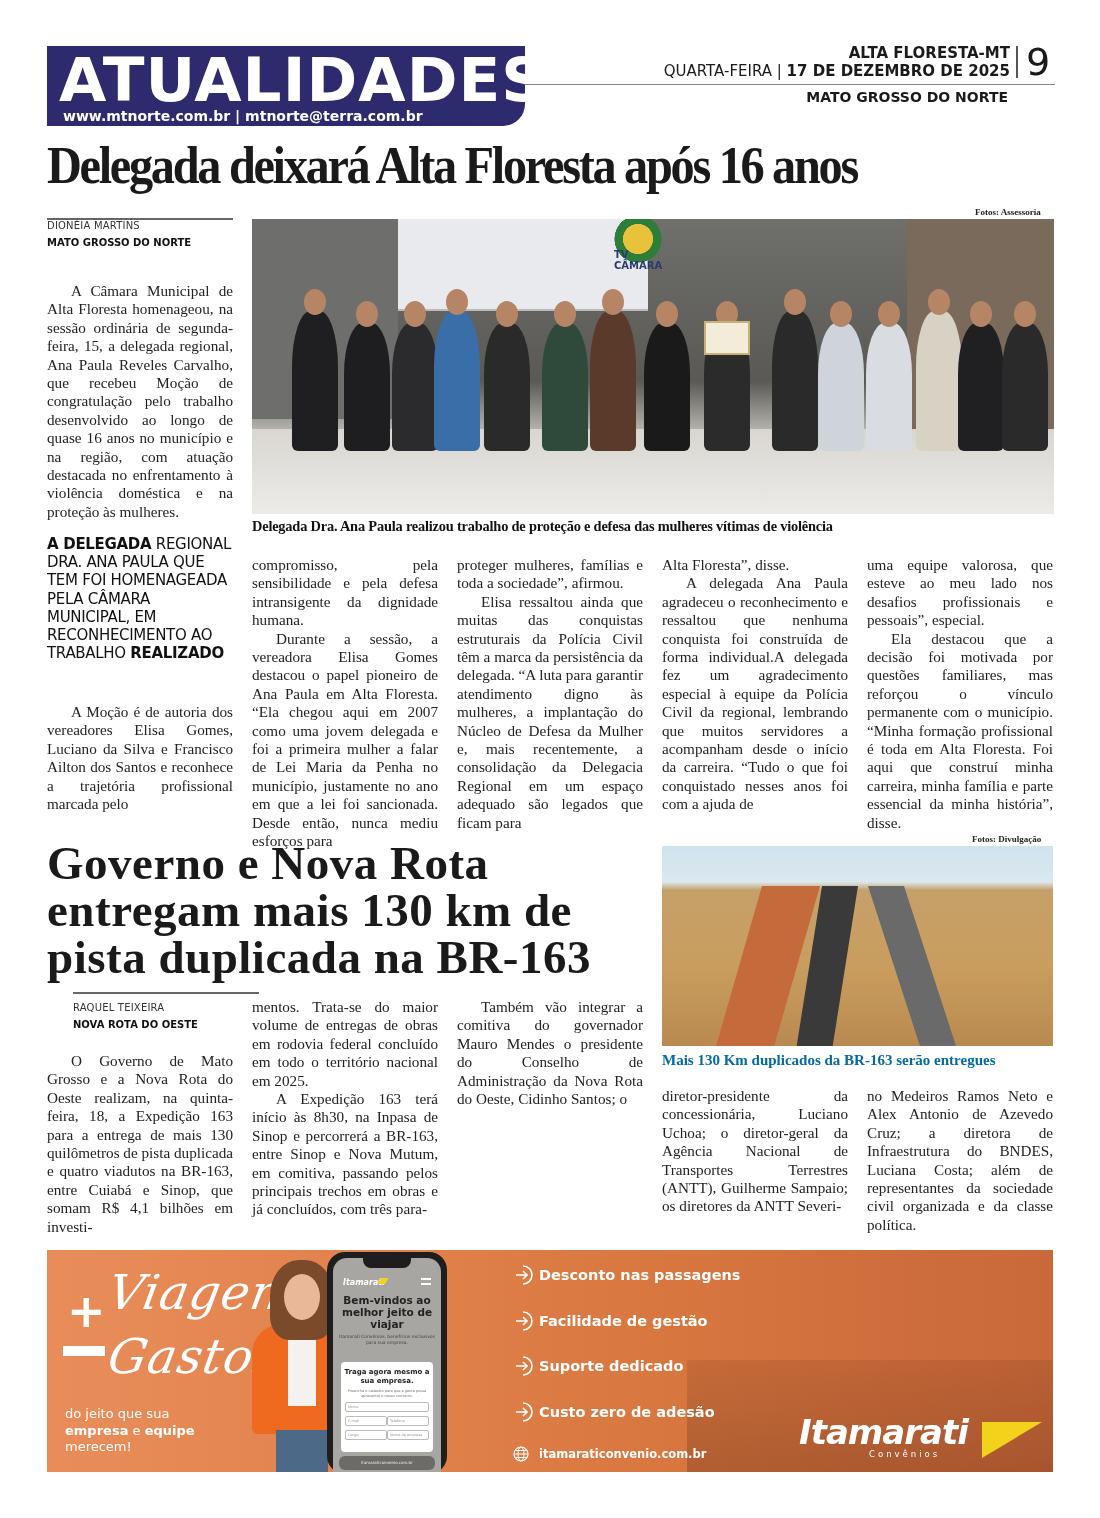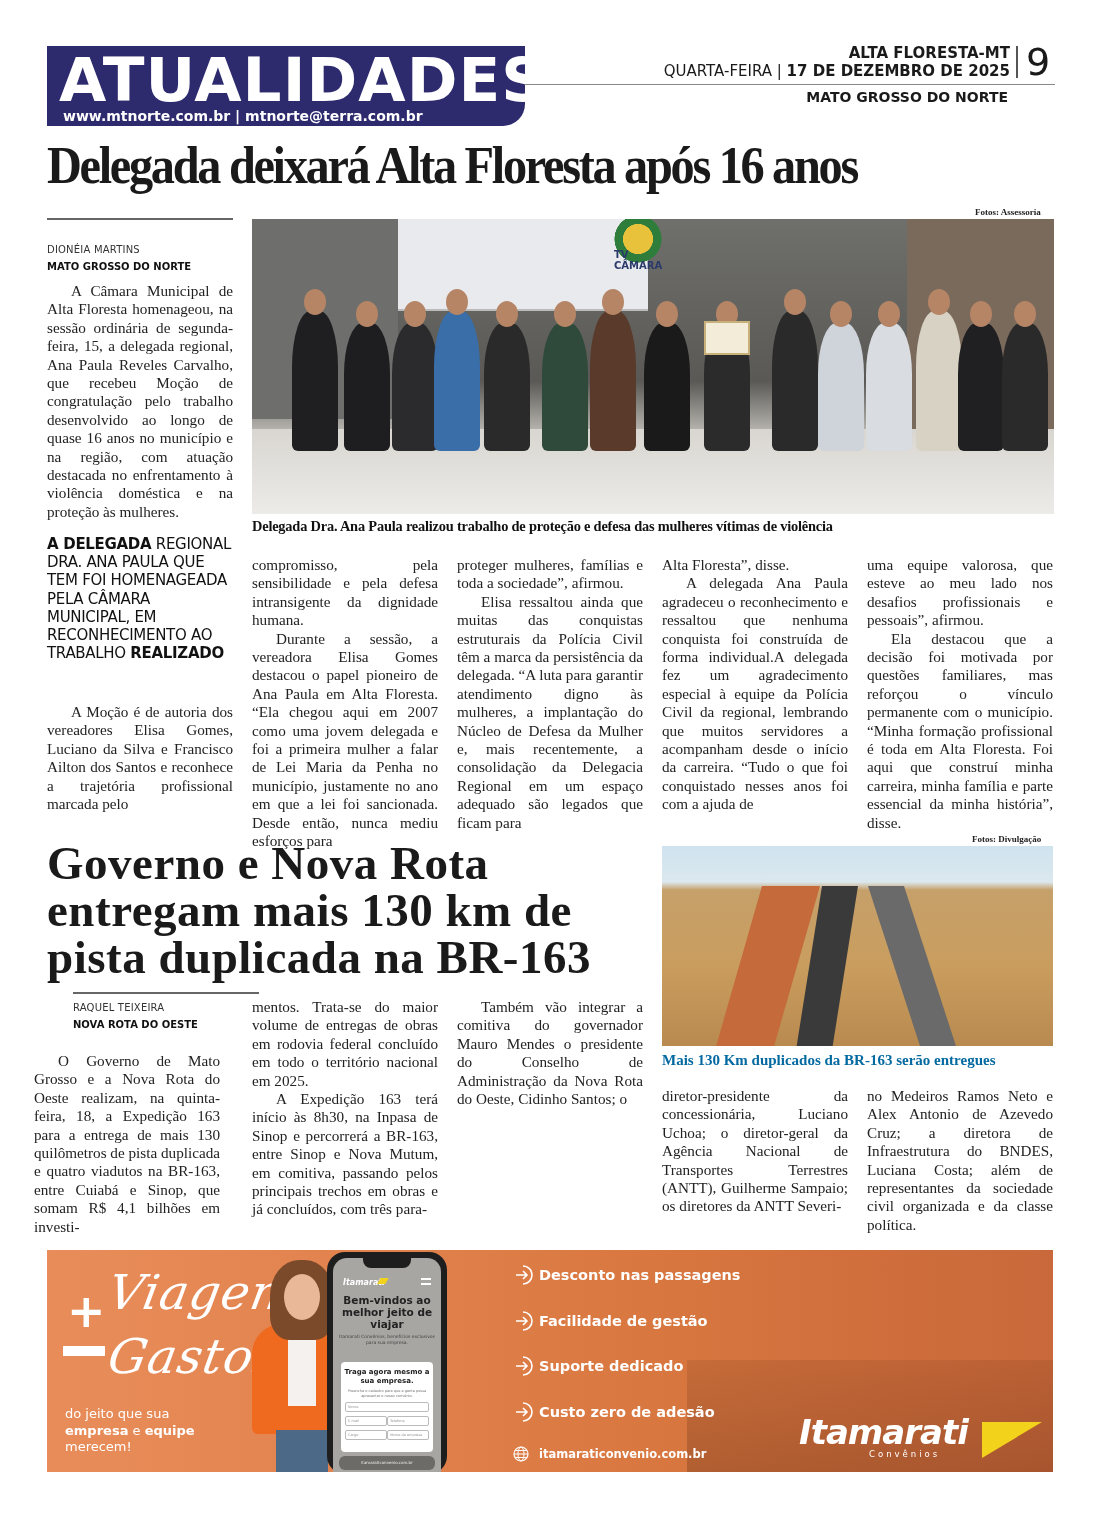--- a/index.html
+++ b/index.html
@@ -105,21 +105,21 @@
 <div class="abs hdr-city">ALTA FLORESTA-MT</div>
 <div class="abs hdr-date"><span>QUARTA-FEIRA</span> | <b>17 DE DEZEMBRO DE 2025</b></div>
 <div class="abs hdr-sep"></div>
 <div class="abs hdr-page">9</div>
 <div class="abs hdr-section">MATO GROSSO DO NORTE</div>
 
 <h1 class="abs headline1">Delegada deixará Alta Floresta após 16 anos</h1>
 
 <div class="abs" style="left:47px; top:218px;">
   <div class="byline-rule"></div>
-  <div class="byline-name" style="margin-top:24px;">DIONÉIA MARTINS</div>
+  <div class="byline-name" style="margin-top:0;">DIONÉIA MARTINS</div>
   <div class="byline-org" style="margin-top:6px;">MATO GROSSO DO NORTE</div>
 </div>
 
 <div class="abs col" style="left:47px; top:282px; width:186px;">
   <p>A Câmara Municipal de Alta Floresta homenageou, na sessão ordinária de segunda-feira, 15, a delegada regional, Ana Paula Reveles Carvalho, que recebeu Moção de congratulação pelo trabalho desenvolvido ao longo de quase 16 anos no município e na região, com atuação destacada no enfrentamento à violência doméstica e na proteção às mulheres.</p>
 </div>
 
 <div class="abs pullquote">
   <b>A DELEGADA</b>
   <span>REGIONAL DRA. ANA PAULA QUE TEM FOI HOMENAGEADA PELA CÂMARA MUNICIPAL, EM RECONHECIMENTO AO TRABALHO</span>
@@ -181,33 +181,33 @@
 </div>
 <div class="abs col" style="left:457px; top:556px; width:186px;">
   <p class="noindent">proteger mulheres, famílias e toda a sociedade”, afirmou.</p>
   <p>Elisa ressaltou ainda que muitas das conquistas estruturais da Polícia Civil têm a marca da persistência da delegada. “A luta para garantir atendimento digno às mulheres, a implantação do Núcleo de Defesa da Mulher e, mais recentemente, a consolidação da Delegacia Regional em um espaço adequado são legados que ficam para</p>
 </div>
 <div class="abs col" style="left:662px; top:556px; width:186px;">
   <p class="noindent">Alta Floresta”, disse.</p>
   <p>A delegada Ana Paula agradeceu o reconhecimento e ressaltou que nenhuma conquista foi construída de forma individual.A delegada fez um agradecimento especial à equipe da Polícia Civil da regional, lembrando que muitos servidores a acompanham desde o início da carreira. “Tudo o que foi conquistado nesses anos foi com a ajuda de</p>
 </div>
 <div class="abs col" style="left:867px; top:556px; width:186px;">
-  <p class="noindent">uma equipe valorosa, que esteve ao meu lado nos desafios profissionais e pessoais”, afirmou.</p>
+  <p class="noindent">uma equipe valorosa, que esteve ao meu lado nos desafios profissionais e pessoais”, especial.</p>
   <p>Ela  destacou que a decisão foi motivada por questões familiares, mas reforçou o vínculo permanente com o município. “Minha formação profissional é toda em Alta Floresta. Foi aqui que construí minha carreira, minha família e parte essencial da minha história”, disse.</p>
 </div>
 
 <h2 class="abs headline2">Governo e Nova Rota entregam mais 130 km de pista duplicada na BR-163</h2>
 
 <div class="abs" style="left:47px; top:992px;margin-left:26px;">
   <div class="byline-rule"></div>
   <div class="byline-name" style="margin-top:8px;">RAQUEL TEIXEIRA</div>
   <div class="byline-org" style="margin-top:6px;">NOVA ROTA DO OESTE</div>
 </div>
 
-<div class="abs col" style="left:34px; top:1052px; width:186px;">
+<div class="abs col" style="left:47px; top:1052px; width:186px;">
   <p>O Governo de Mato Grosso e a Nova Rota do Oeste realizam, na quinta-feira, 18, a Expedição 163 para a entrega de mais 130 quilômetros de pista duplicada e quatro viadutos na BR-163, entre Cuiabá e Sinop, que somam R$ 4,1 bilhões em investi-</p>
 </div>
 <div class="abs col" style="left:252px; top:998px; width:186px;">
   <p class="noindent">mentos. Trata-se do maior volume de entregas de obras em rodovia federal concluído em todo o território nacional em 2025.</p>
   <p>A Expedição 163 terá início às 8h30, na Inpasa de Sinop e percorrerá a BR-163, entre Sinop e Nova Mutum, em comitiva, passando pelos principais trechos em obras e já concluídos, com três para-</p>
 </div>
 <div class="abs col" style="left:457px; top:998px; width:186px;">
   <p>Também vão integrar a comitiva do governador Mauro Mendes o presidente do Conselho de Administração da Nova Rota do Oeste, Cidinho Santos; o</p>
 </div>
 

